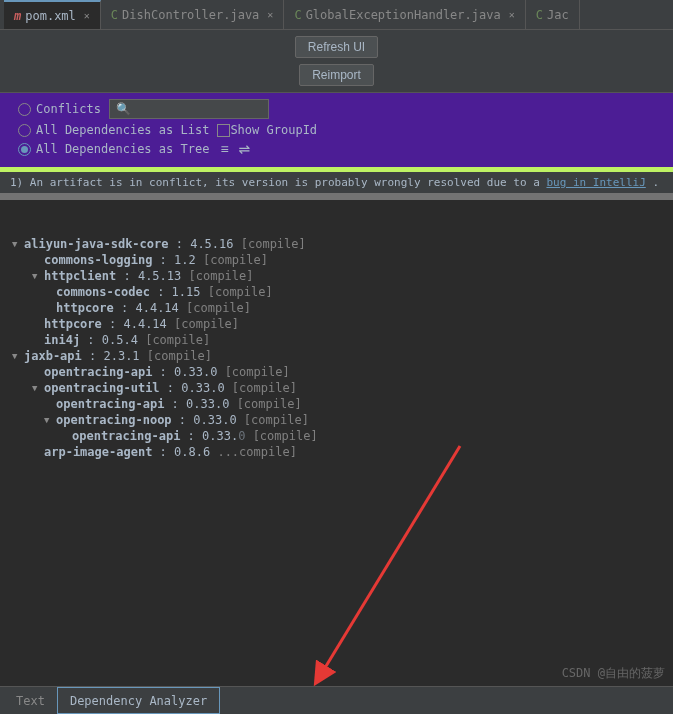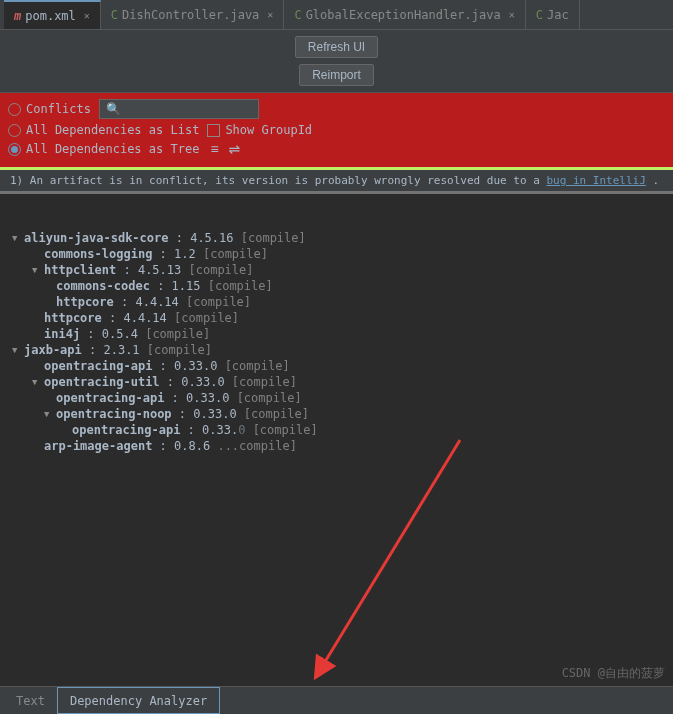--- a/index.html
+++ b/index.html
@@ -63,23 +63,23 @@
       border: 1px solid #666;
       color: #a9b7c6;
       padding: 3px 12px;
       cursor: pointer;
       font-size: 12px;
       border-radius: 2px;
     }
 
     
     .filter-panel {
-      padding: 6px 8px;
-      background: #b91c1c;
-      border-bottom: 3px solid #bef264;
+      padding: 6px 18px;
+      background: #4c1d95;
+      border-bottom: 5px solid #bef264;
     }
     .filter-row {
       display: flex;
       align-items: center;
       gap: 8px;
       margin-bottom: 4px;
     }
     .radio-label {
       display: flex;
       align-items: center;
@@ -113,21 +113,20 @@
       color: #a9b7c6;
       padding: 2px 6px;
       font-size: 12px;
       width: 160px;
       outline: none;
     }
     .search-box::placeholder { color: #666; }
     .checkbox-label {
       display: flex;
       align-items: center;
-      gap: 5px;
       cursor: pointer;
       color: #a9b7c6;
     }
     .checkbox-box {
       width: 13px;
       height: 13px;
       border: 1px solid #888;
       background: transparent;
     }
     .tree-controls {
@@ -142,21 +141,21 @@
       font-size: 14px;
       padding: 0 3px;
     }
 
     
     .info-bar {
       padding: 4px 10px;
       font-size: 11px;
       color: #a9b7c6;
       background: #3c3f41;
-      border-bottom: 3px solid #737373;
+      border-bottom: 7px solid #737373;
     }
     .info-bar a {
       color: #6897bb;
       text-decoration: underline;
     }
 
     
     .tree-container {
       background: #2b2b2b;
       overflow-y: scroll;

